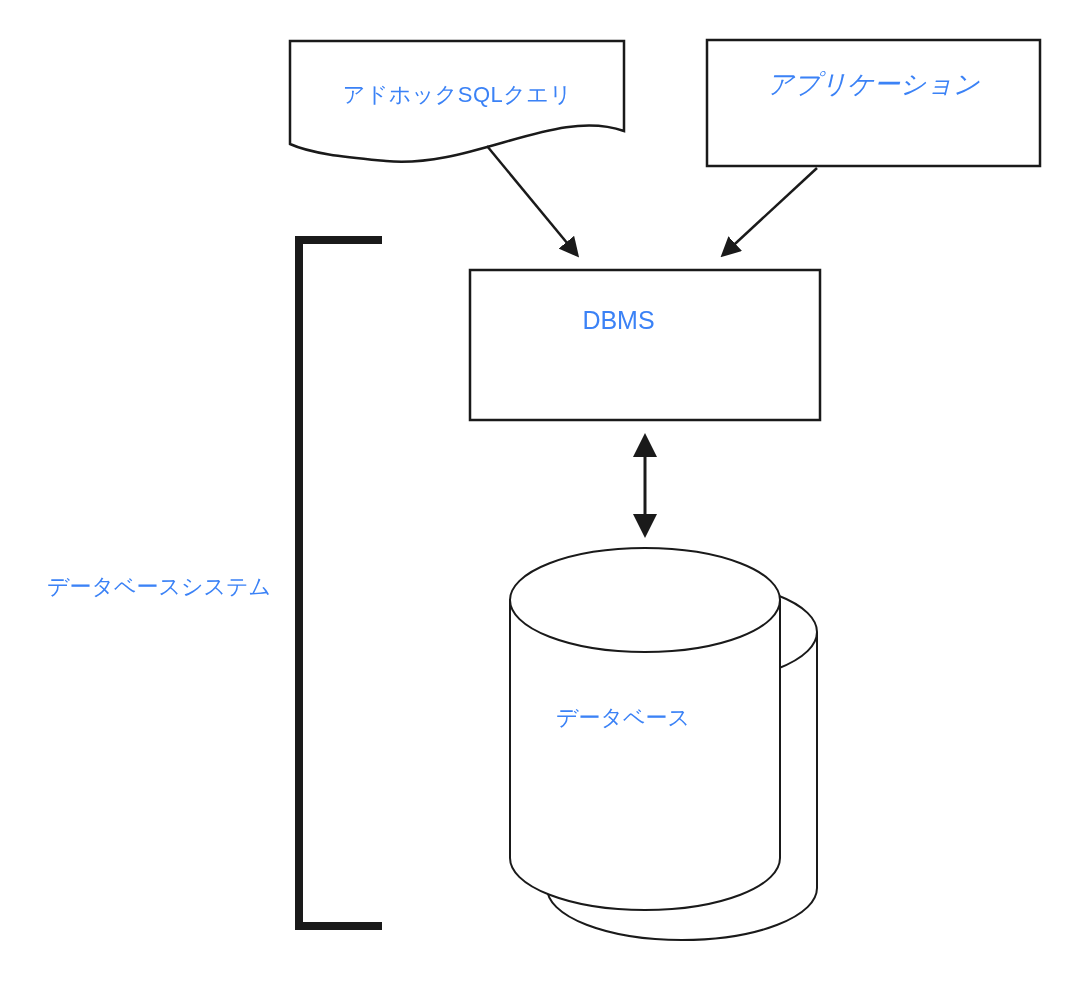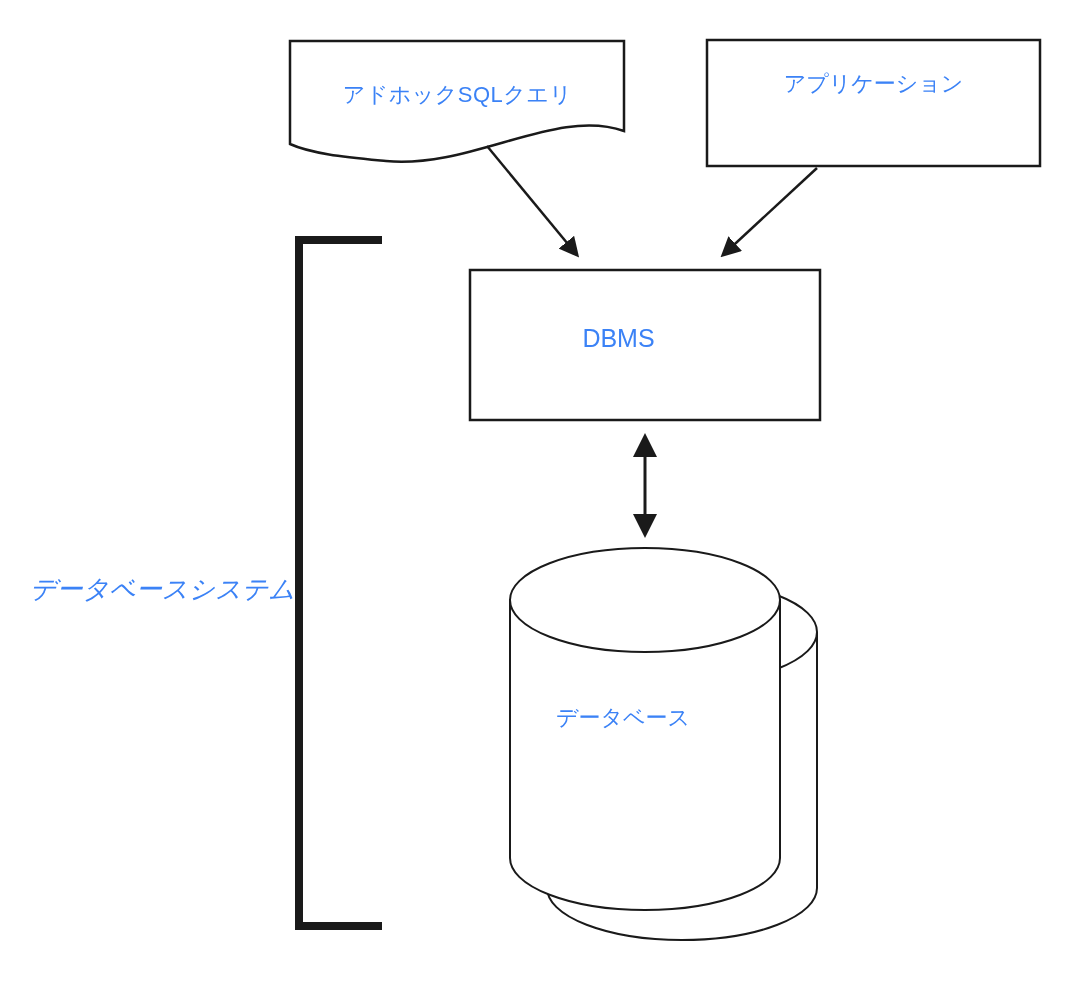--- a/index.html
+++ b/index.html
@@ -26,34 +26,33 @@
     text-align: center;
     white-space: nowrap;
   }
   .label .line { display: block; }
   .lbl-adhoc {
     left: 300px; top: 80px; width: 315px;
     font-size: 22px; letter-spacing: 0.5px;
   }
   .lbl-app {
     left: 707px; top: 68px; width: 333px;
-    font-size: 22px; line-height: 32px;
+    font-size: 26px; line-height: 32px; font-style: italic;
   }
   .lbl-dbms {
-    left: 470px; top: 320px; width: 297px;
+    left: 470px; top: 302px; width: 297px;
     font-size: 25px; line-height: 37px;
   }
   .lbl-db {
     left: 510px; top: 703px; width: 226px;
     font-size: 22px;
   }
   .lbl-system {
     left: 30px; top: 572px; width: 258px;
-    font-size: 26px;
-    font-style: italic;
+    font-size: 22px;
   }
 </style>
 </head>
 <body>
 
 <div class="canvas">
 
   <svg width="1075" height="992" viewBox="0 0 1075 992">
     <defs>
       <marker id="arrow" viewBox="0 0 12 12" refX="10" refY="6" markerWidth="8" markerHeight="8" orient="auto-start-reverse">

